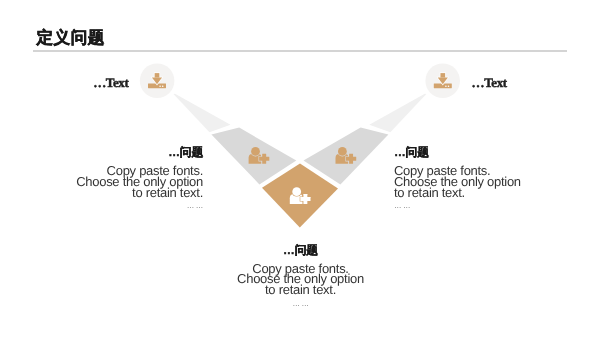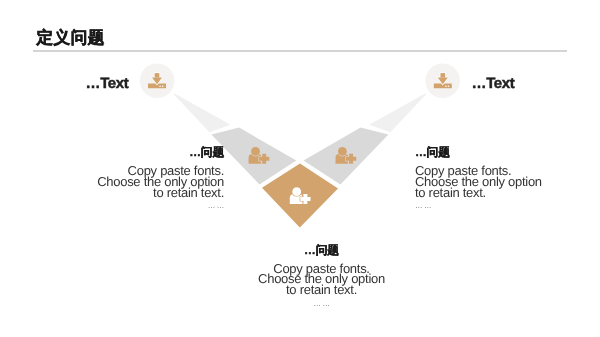--- a/index.html
+++ b/index.html
@@ -2,25 +2,25 @@
 <html><head>
 <meta charset="utf-8">
 <style>
   html,body{margin:0;padding:0;}
   body{width:600px;height:337px;background:#ffffff;overflow:hidden;-webkit-font-smoothing:antialiased;text-rendering:geometricPrecision;
        font-family:"Liberation Sans","DejaVu Sans",sans-serif;}
   .slide{position:relative;width:600px;height:337px;background:#fff;transform:translateZ(0);will-change:transform;}
   .title{position:absolute;left:36.5px;top:26.5px;font-size:16.6px;font-weight:bold;color:#1a1a1a;letter-spacing:0.5px;-webkit-text-stroke:0.55px #1a1a1a;}
   .rule{position:absolute;left:33px;top:50px;width:534px;height:1.5px;background:#d4d4d4;}
   svg.diagram{position:absolute;left:0;top:0;width:600px;height:337px;}
-  .blk{position:absolute;margin-left:21px;}
+  .blk{position:absolute;}
   .blk .hd{font-size:11.8px;font-weight:bold;color:#1a1a1a;line-height:12px;letter-spacing:-0.2px;-webkit-text-stroke:0.35px #1a1a1a;}
   .blk .bd{font-size:13px;color:#333333;line-height:10.8px;letter-spacing:-0.28px;margin-top:8px;}
   .blk .ft{font-size:7.5px;color:#555555;line-height:10.8px;letter-spacing:-0.28px;margin-top:3px;}
-  .toplabel{position:absolute;font-size:15px;font-weight:bold;color:#1f1f1f;letter-spacing:-0.35px;-webkit-text-stroke:0.45px #1f1f1f;}
+  .toplabel{position:absolute;font-size:13px;font-weight:bold;color:#1f1f1f;letter-spacing:-0.35px;font-family:Liberation Serif, serif;-webkit-text-stroke:0.45px #1f1f1f;}
 </style>
 </head>
 <body>
 
 <div class="slide">
   <div class="title">定义问题</div>
   <div class="rule"></div>
 
   <svg class="diagram" viewBox="0 0 600 337">
 

